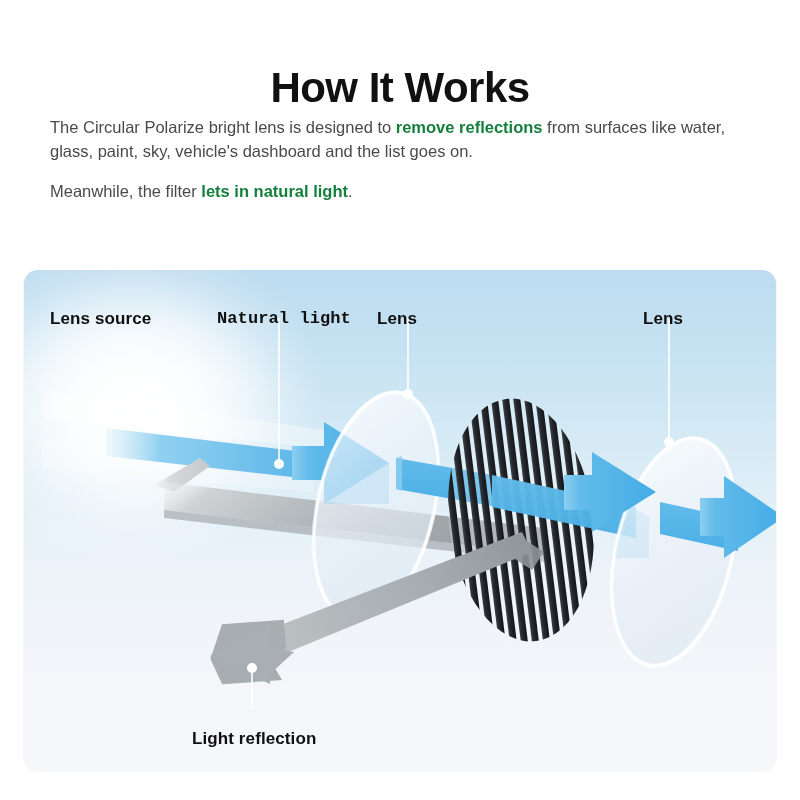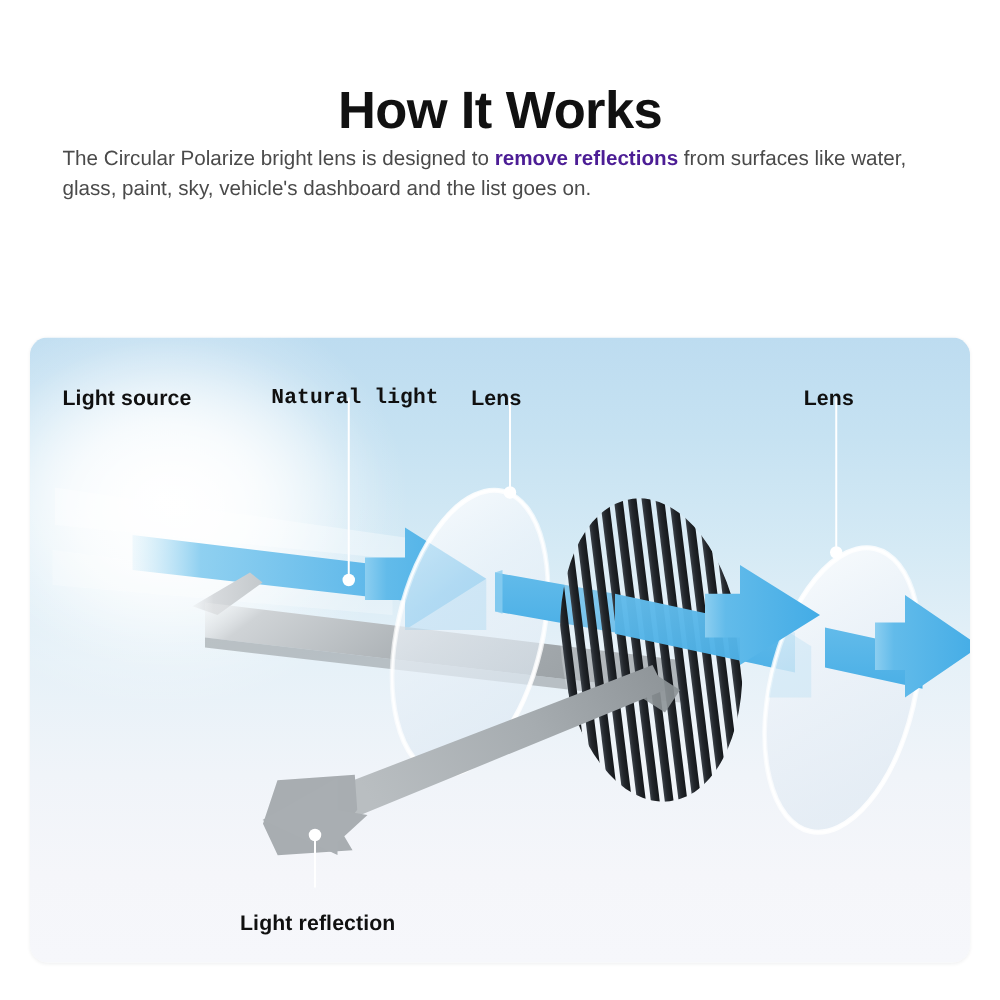--- a/index.html
+++ b/index.html
@@ -40,21 +40,21 @@
 
   
   .copy {
     position: absolute;
     left: 50px;
     width: 710px;
     font-size: 16.5px;
     line-height: 24px;
     color: #4a4a4a;
   }
-  .copy b { color: #4c1d95; font-weight: bold; }
+  .copy b { color: #15803d; font-weight: bold; }
 
   .para-1 { top: 98px; }
   .para-2 { top: 162px; }
   .para-3 { top: 206px; }
 
   
   .card {
     position: absolute;
     left: 24px;
     top: 270px;
@@ -111,20 +111,21 @@
 </style>
 </head>
 <body>
 
 <div class="page">
 
   <h1 class="title">How It Works</h1>
 
   <p class="copy para-1"><span>The Circular Polarize bright lens is designed to </span><b>remove reflections</b><span> from surfaces like water, glass, paint, sky, vehicle's dashboard and the list goes on.</span></p>
 
+  <p class="copy para-2"><span>Meanwhile, the filter </span><b>lets in natural light</b><span>.</span></p>
 
 
   <div class="card">
 
     <div class="glow"></div>
 
     <svg class="scene" viewBox="0 0 752 500" width="752" height="500">
       <defs>
 
         <linearGradient id="glassA" x1="0" y1="0" x2="0.45" y2="1">
@@ -285,21 +286,21 @@
         <line x1="228" y1="400" x2="228" y2="440"></line>
       </g>
       <g fill="#ffffff">
         <circle cx="255" cy="194" r="5"></circle>
         <circle cx="384" cy="124" r="5"></circle>
         <circle cx="645" cy="172" r="5"></circle>
         <circle cx="228" cy="398" r="5"></circle>
       </g>
     </svg>
 
-    <div class="dlabel" style="left:26px;  top:39px;">Light source</div>
+    <div class="dlabel" style="left:26px;  top:39px;">Lens source</div>
 
     <div class="dlabel" style="left:193px; top:39px;font-family:Liberation Mono, monospace;">Natural light</div>
 
     <div class="dlabel" style="left:353px; top:39px;">Lens</div>
 
     <div class="dlabel" style="left:619px; top:39px;">Lens</div>
 
     <div class="dlabel" style="left:168px; top:443px;margin-top:16px;">Light reflection</div>
 
   </div>

